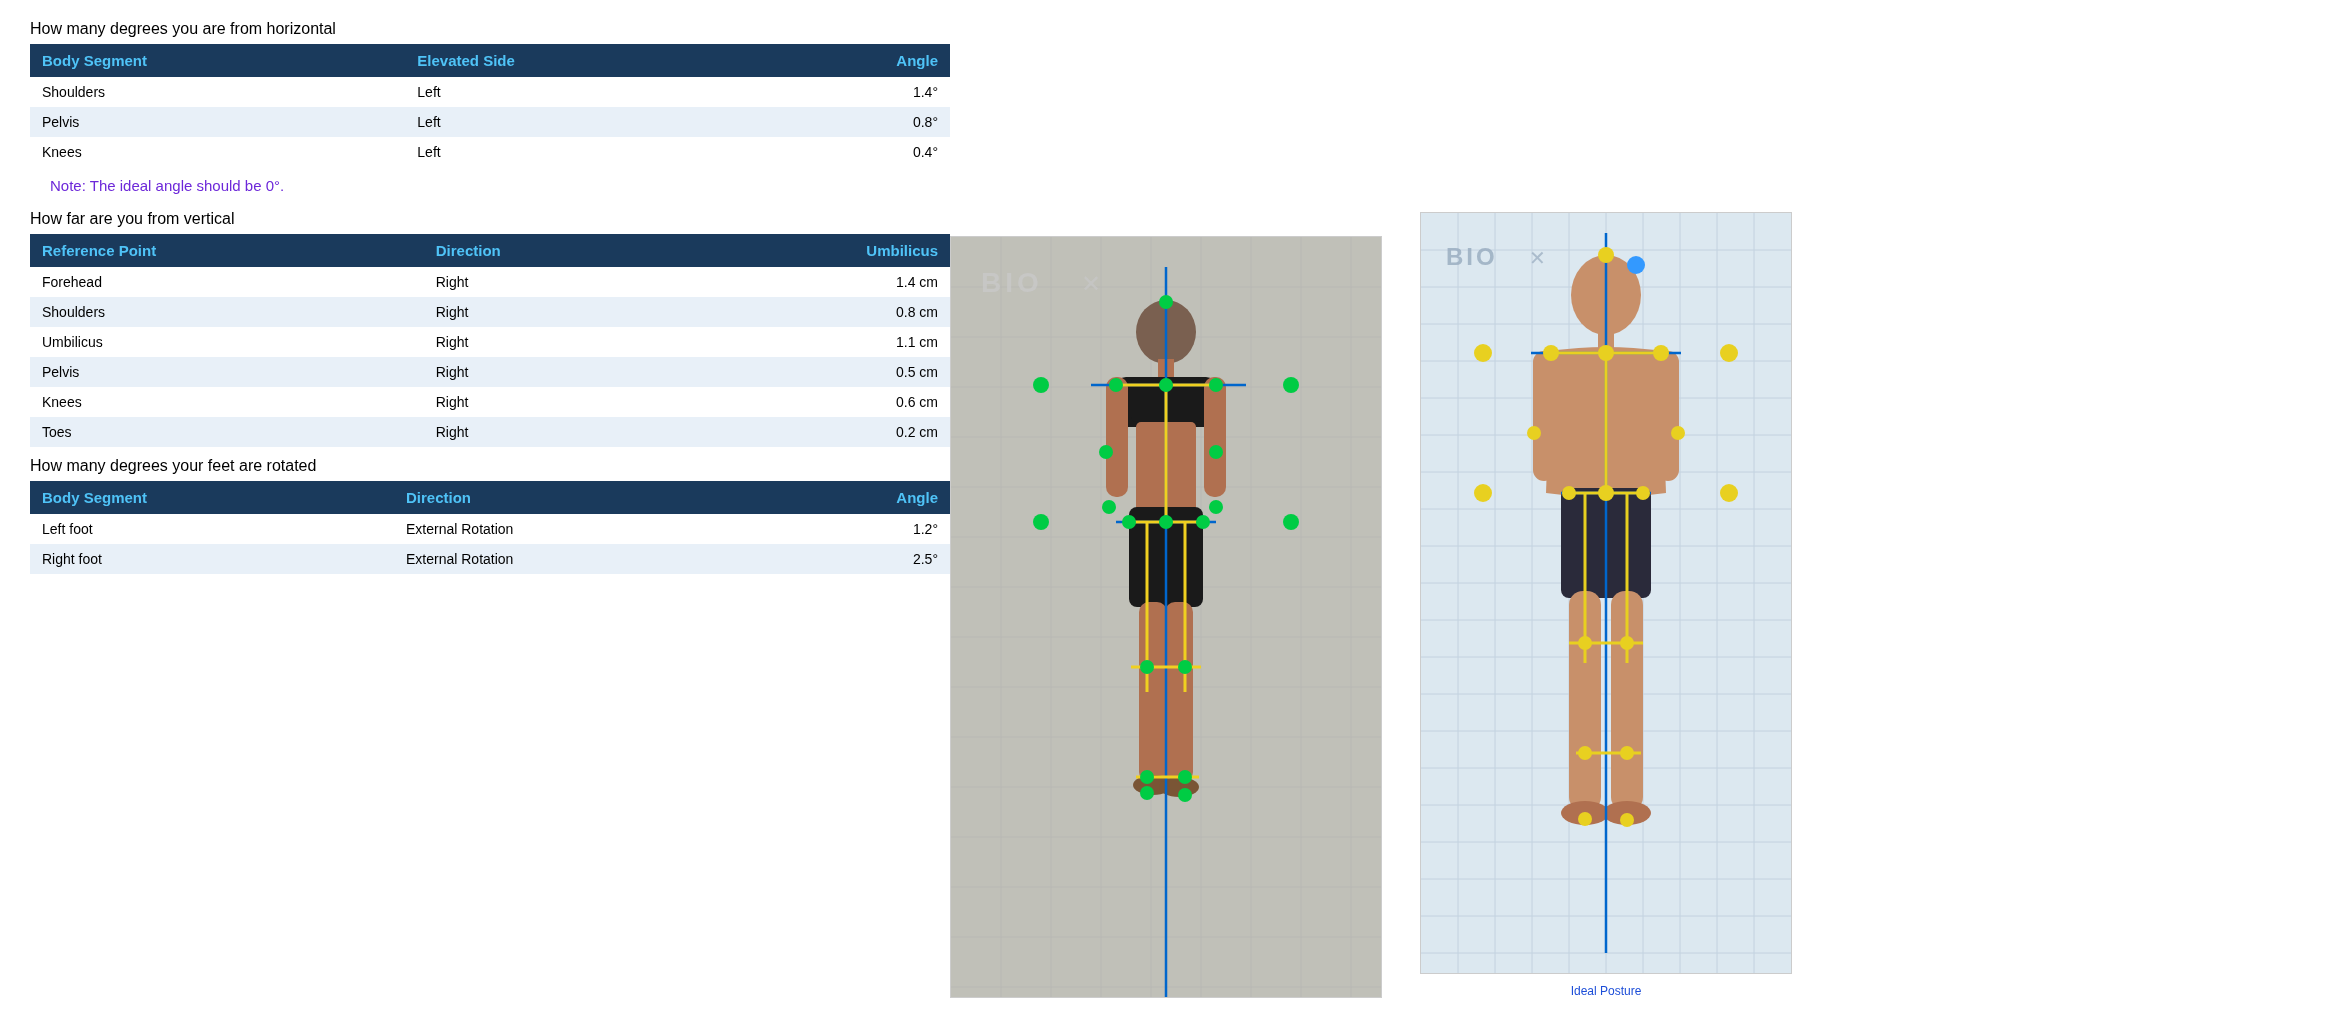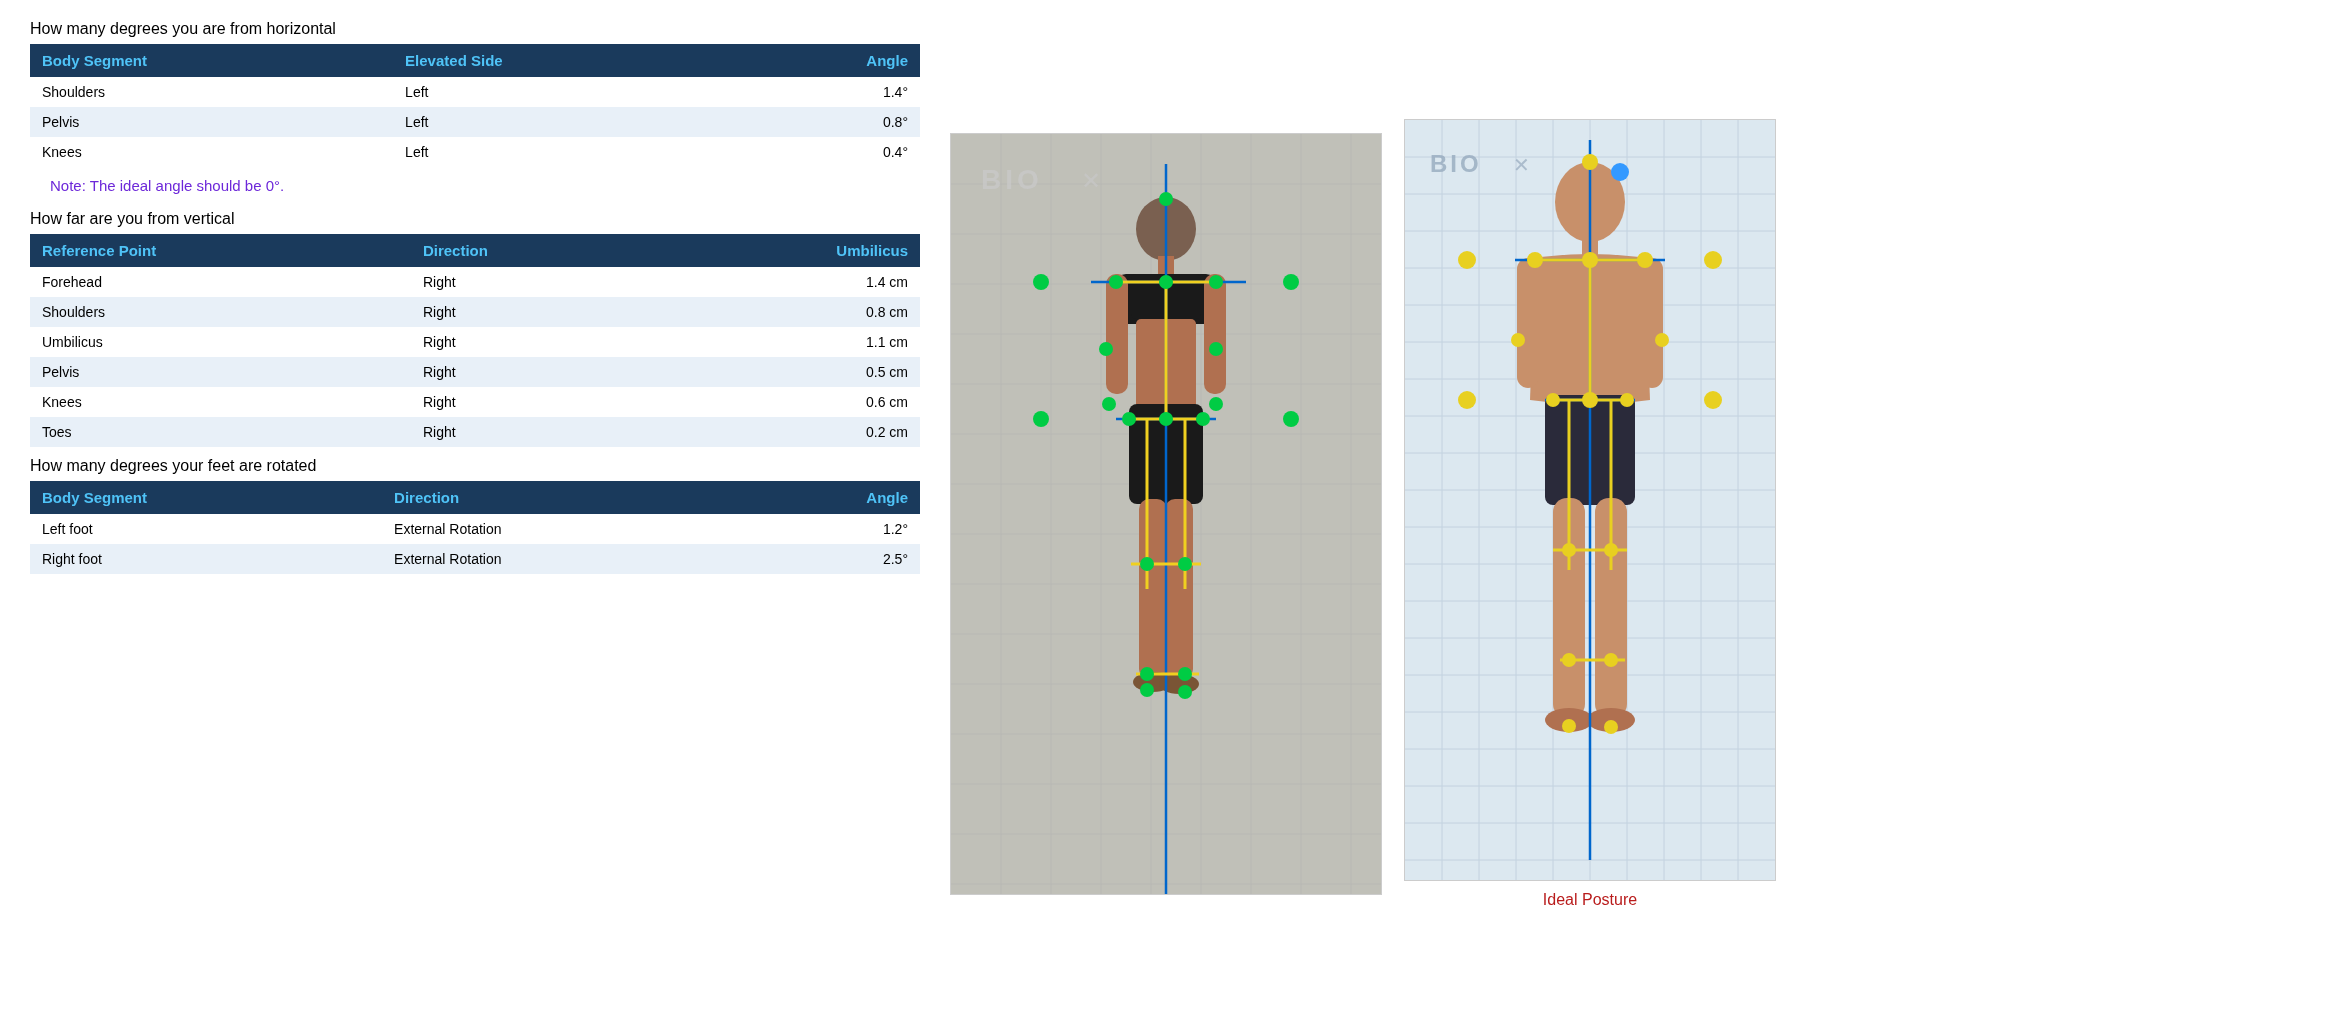--- a/index.html
+++ b/index.html
@@ -8,27 +8,26 @@
       font-size: 15px;
       background: #fff;
       color: #000;
       width: 2342px;
       min-height: 1018px;
       display: flex;
       padding: 20px 30px;
     }
     .left-panel {
       flex: 0 0 920px;
-      padding-right: 30px;
     }
     .right-panel {
       flex: 1;
       display: flex;
-      gap: 22px;
-      align-items: center;
+      gap: 38px;
+      align-items: flex-end;
       padding-top: 10px;
     }
     .section-heading {
       font-size: 16px;
       font-weight: normal;
       margin-bottom: 6px;
     }
     .section-heading:first-child {
       margin-top: 0;
     }
@@ -85,22 +84,22 @@
     .model-placeholder {
       width: 370px;
       height: 760px;
       background: #e8eef5;
       position: relative;
       display: flex;
       flex-direction: column;
       align-items: center;
     }
     .ideal-posture-label {
-      color: #b91c1c;
-      font-size: 16px;
+      color: #1d4ed8;
+      font-size: 12px;
       margin-top: 10px;
       text-align: center;
     }
   </style>
 </head>
 <body>
 
 <div class="left-panel">
 
   <p class="section-heading">How many degrees you are from horizontal</p>

